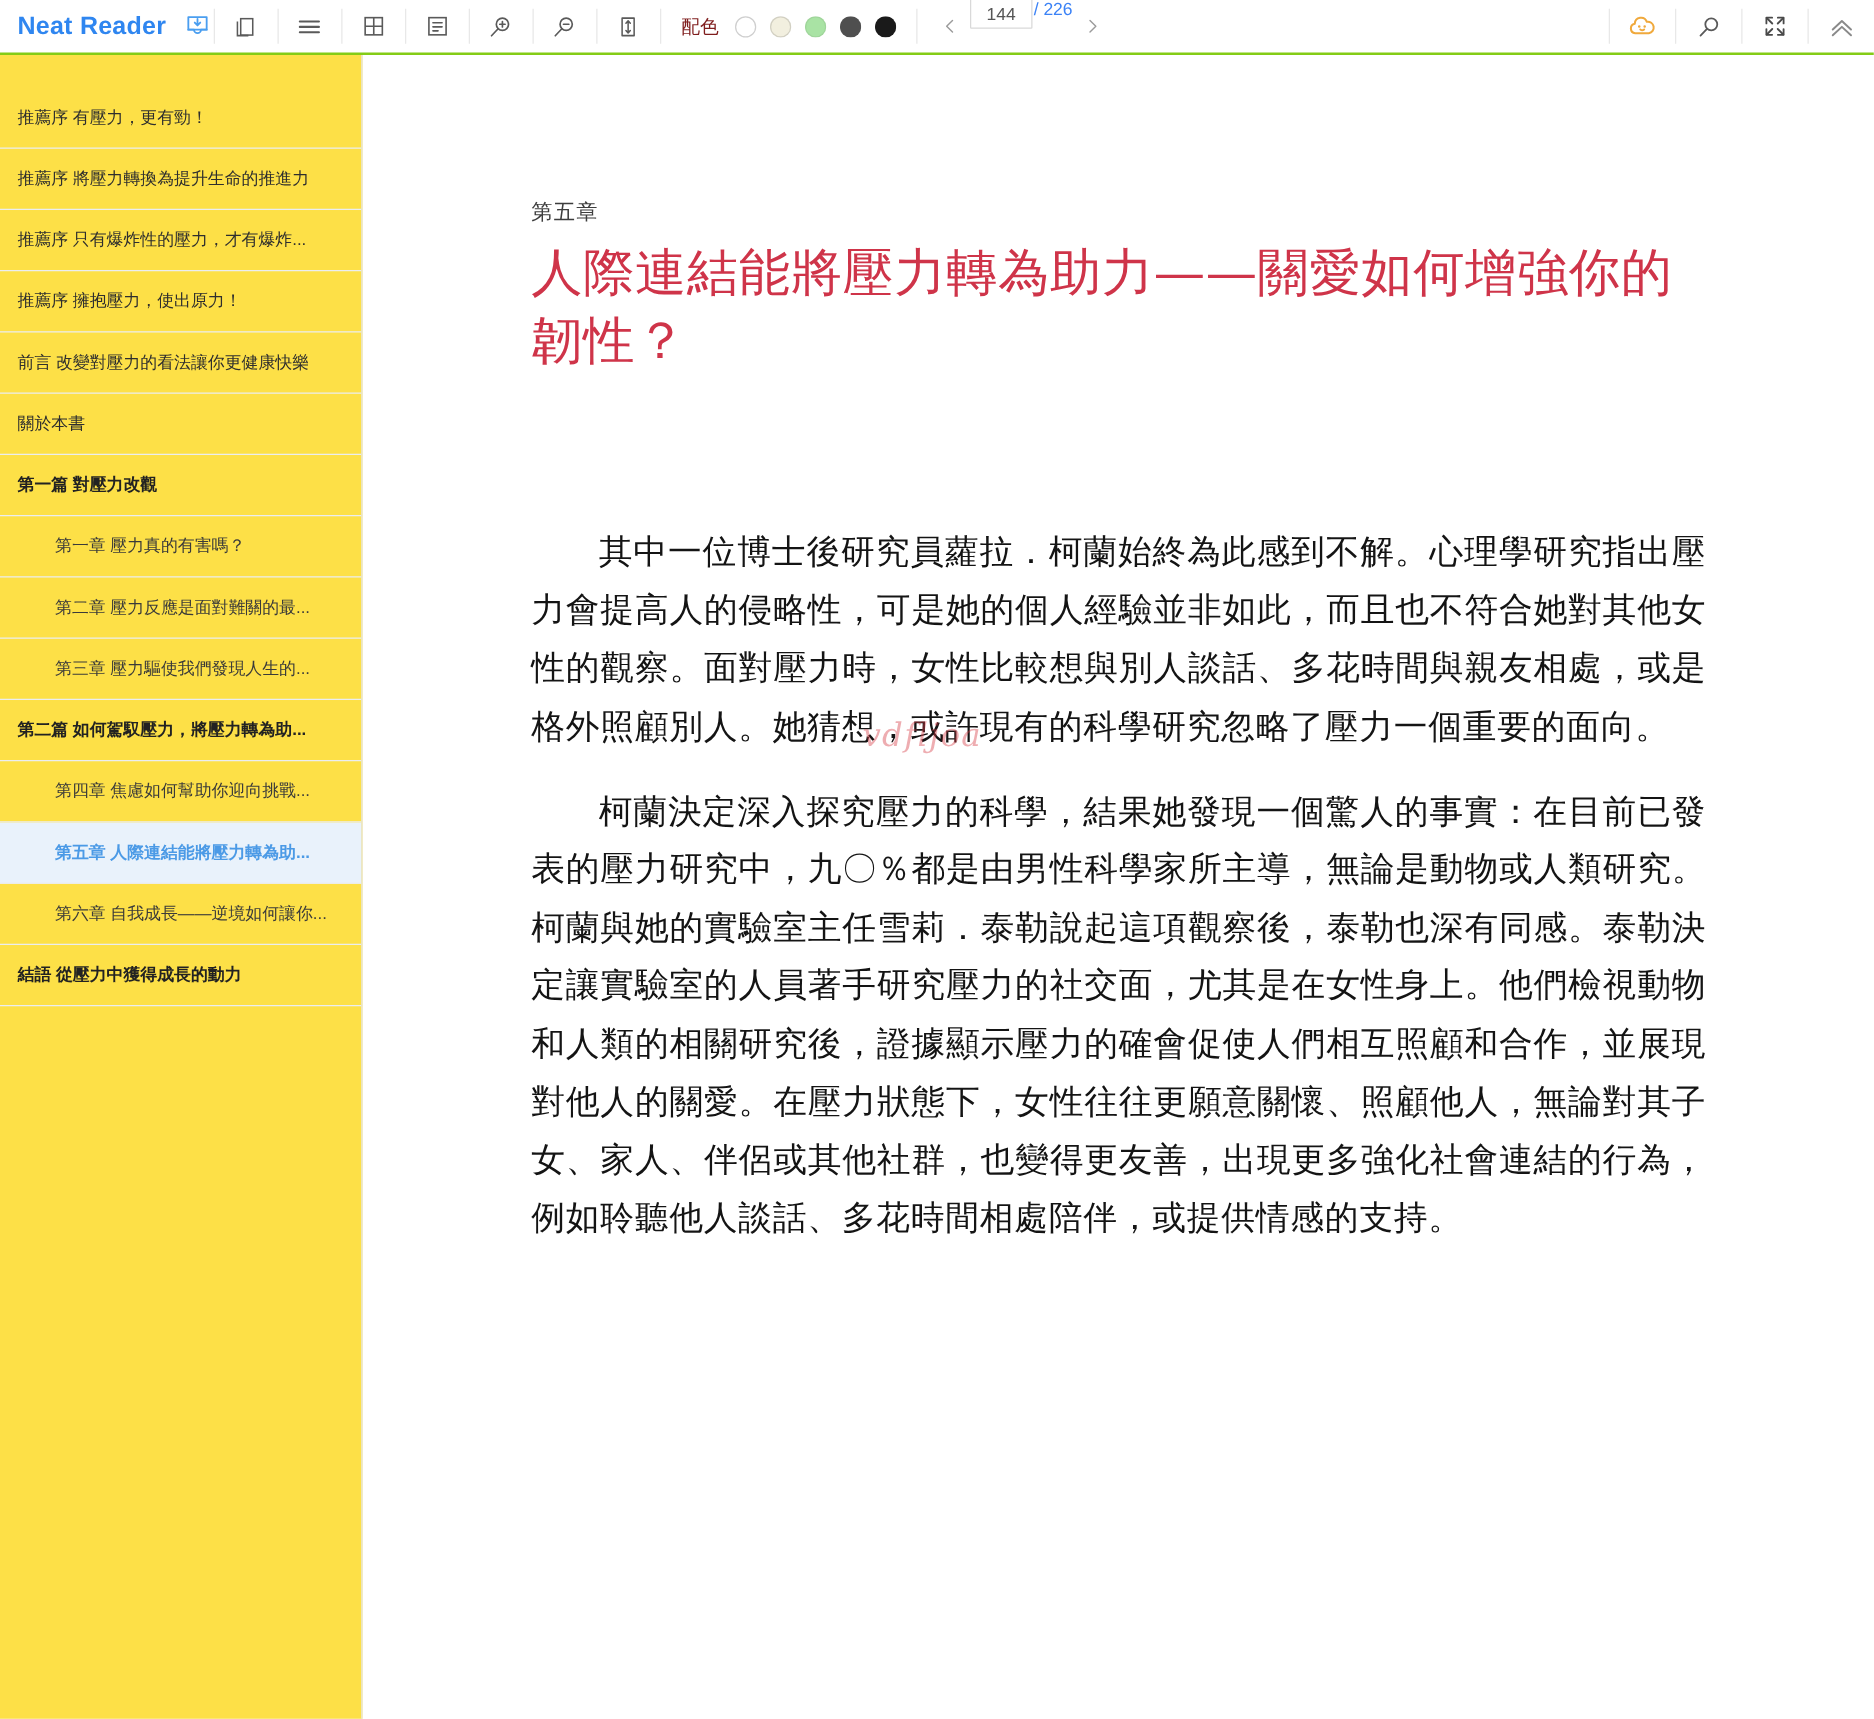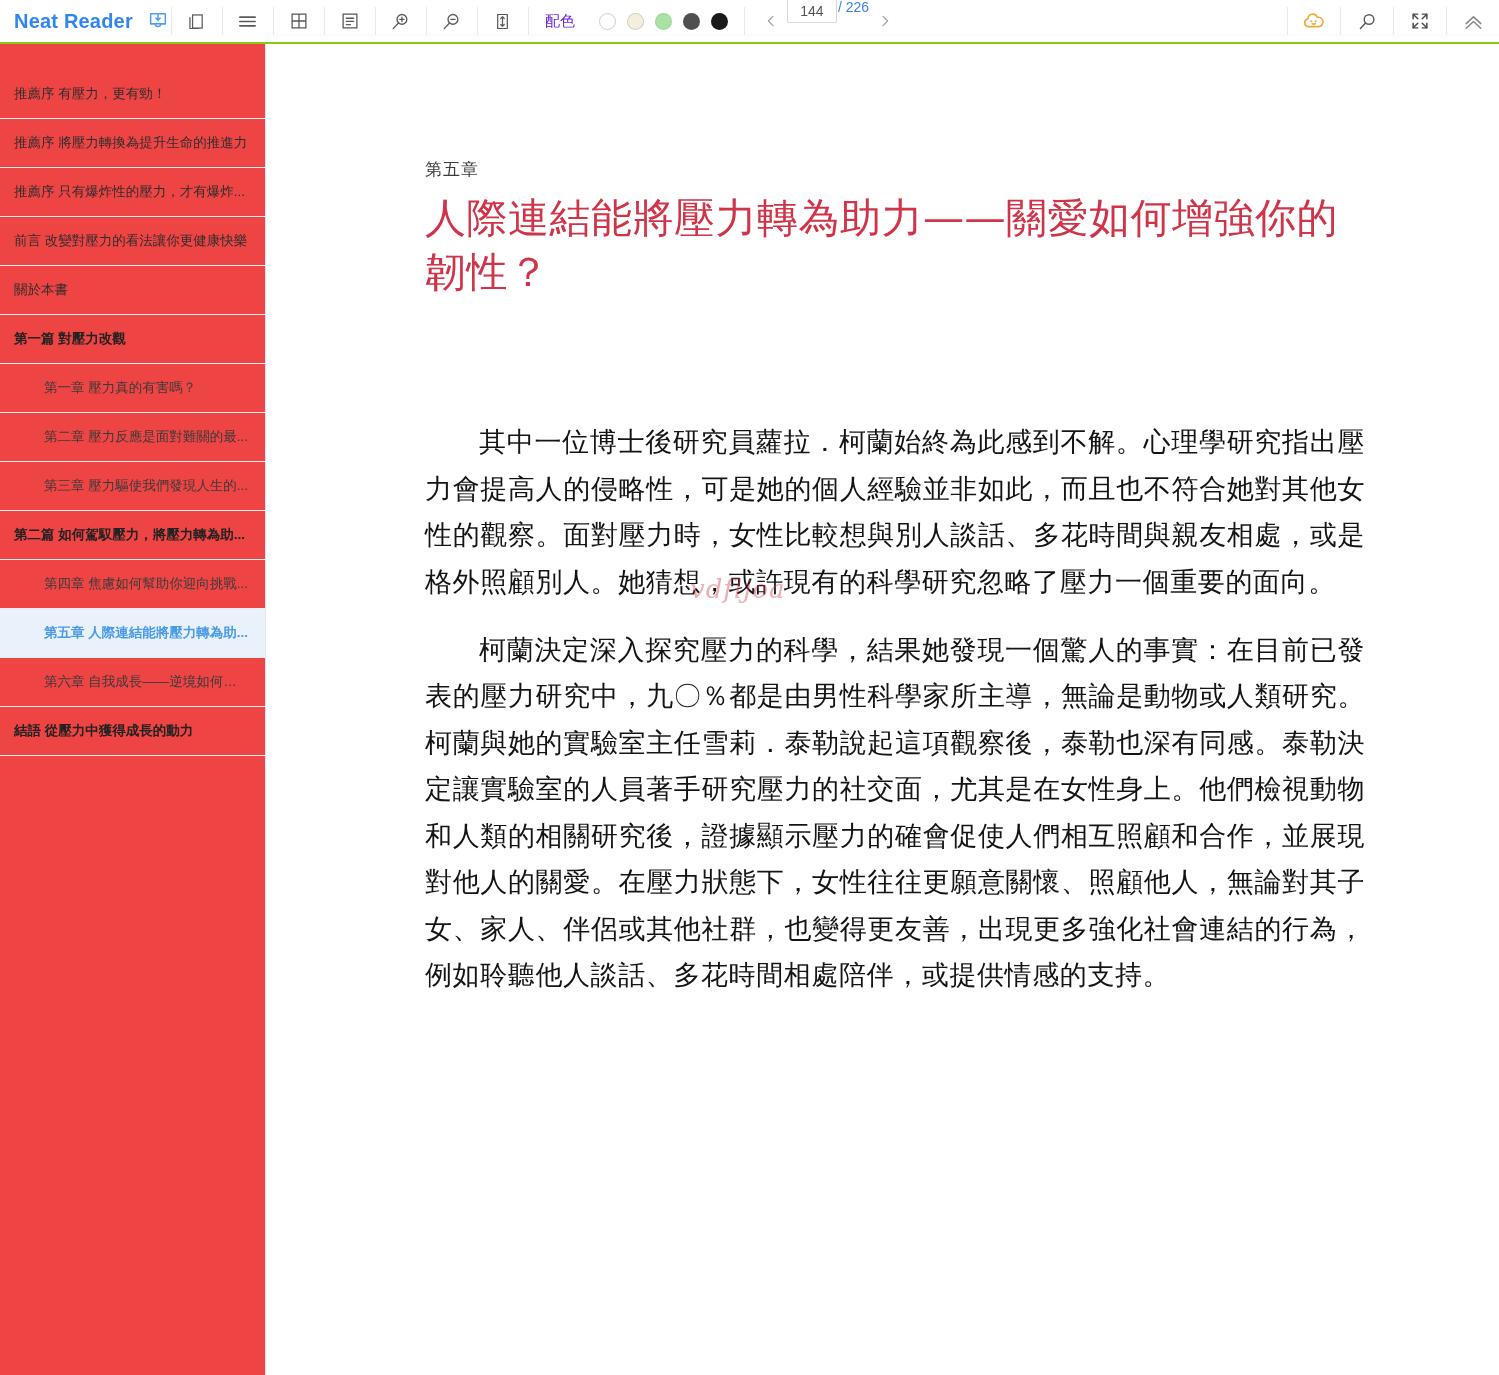--- a/index.html
+++ b/index.html
@@ -57,22 +57,22 @@
   .tbtn svg { display: block; }
 
   .palette-group {
     display: flex; align-items: center;
     height: 44px;
     padding: 0 16px;
     gap: 0px;
   }
   .palette-label {
     font-size: 15px;
-    color: #6d28d9;
-    margin-right: 24px;
+    color: #7f1d1d;
+    margin-right: 13px;
     white-space: nowrap;
   }
   .swatch {
     width: 17px; height: 17px;
     border-radius: 50%;
     margin-right: 11px;
     cursor: pointer;
     border: 1px solid rgba(0,0,0,0.13);
     flex: none;
   }
@@ -113,23 +113,23 @@
     width: 52px; height: 44px;
     display: flex; align-items: center; justify-content: center;
     cursor: pointer;
     flex: none;
   }
 
   
   #sidebar {
     position: absolute;
     top: 44px; left: 0;
-    width: 266px;
+    width: 290px;
     height: 1331px;
-    background: #ef4444;
+    background: #fde047;
     border-right: 1px solid #e4e6e9;
     overflow: hidden;
   }
   #toc-list {
     padding-top: 26px;
   }
   .toc-item {
     position: relative;
     padding: 0 16px 0 14px;
     min-height: 49px;
@@ -376,20 +376,23 @@
       <div class="toc-item lvl0">
         <span class="label">推薦序 有壓力，更有勁！</span>
       </div>
       <div class="toc-item lvl0">
         <span class="label">推薦序 將壓力轉換為提升生命的推進力</span>
       </div>
       <div class="toc-item lvl0">
         <span class="label">推薦序 只有爆炸性的壓力，才有爆炸...</span>
       </div>
       <div class="toc-item lvl0">
+        <span class="label">推薦序 擁抱壓力，使出原力！</span>
+      </div>
+      <div class="toc-item lvl0">
         <span class="label">前言 改變對壓力的看法讓你更健康快樂</span>
       </div>
       <div class="toc-item lvl0">
         <span class="label">關於本書</span>
       </div>
       <div class="toc-item lvl1">
         <span class="label">第一篇 對壓力改觀</span>
       </div>
       <div class="toc-item lvl2">
         <span class="label">第一章 壓力真的有害嗎？</span>

